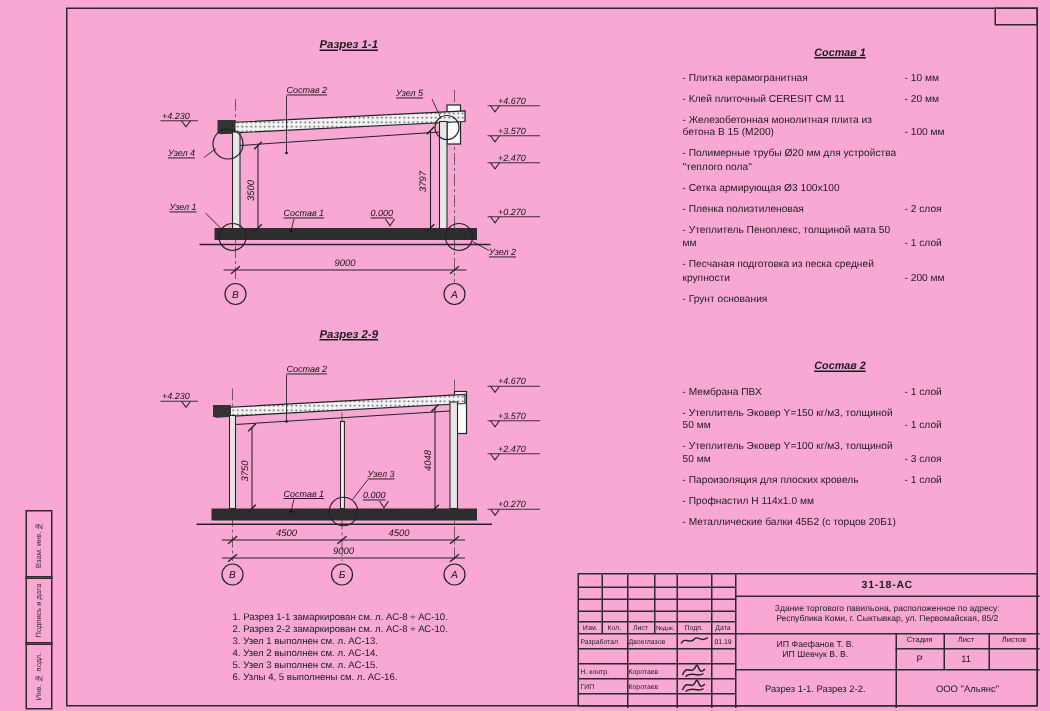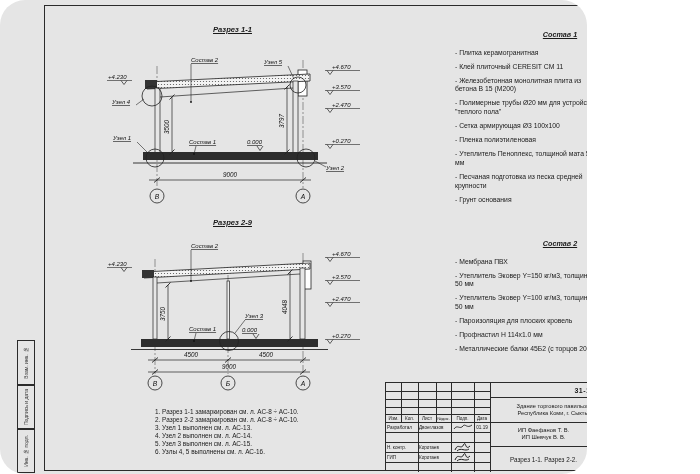--- a/index.html
+++ b/index.html
@@ -1,17 +1,17 @@
 <!DOCTYPE html>
 <html><head>
 <meta charset="utf-8">
 <style>
   html,body{margin:0;padding:0;background:#fff;}
-  #sheet{position:relative;width:587px;height:474px;background:#e5e5e5;overflow:hidden;
-         font-family:"Liberation Sans",sans-serif;color:#1a1a1a;border-radius:25px;}
+  #sheet{position:relative;width:700px;height:474px;background:#f9a8d4;overflow:hidden;
+         font-family:"Liberation Sans",sans-serif;color:#1a1a1a;}
   .abs{position:absolute;}
   .frame{border:1.4px solid #2b2b2b;}
   .ln{position:absolute;background:#2b2b2b;}
   .vcell{position:absolute;border:1px solid #2b2b2b;display:flex;align-items:center;justify-content:center;}
   .vtext{writing-mode:vertical-rl;transform:rotate(180deg);font-size:5px;color:#333;white-space:nowrap;}
   .sec-title{font-style:italic;font-weight:bold;font-size:7.6px;text-decoration:underline;text-align:center;}
   .list-title{font-style:italic;font-weight:bold;font-size:7.2px;text-decoration:underline;text-align:center;margin-bottom:9px;}
   .list{width:210px;font-size:6.8px;line-height:8.6px;}
   .list-item{display:flex;align-items:flex-end;margin-bottom:5.5px;}
   .list-item .lab{flex:0 0 148px;}

